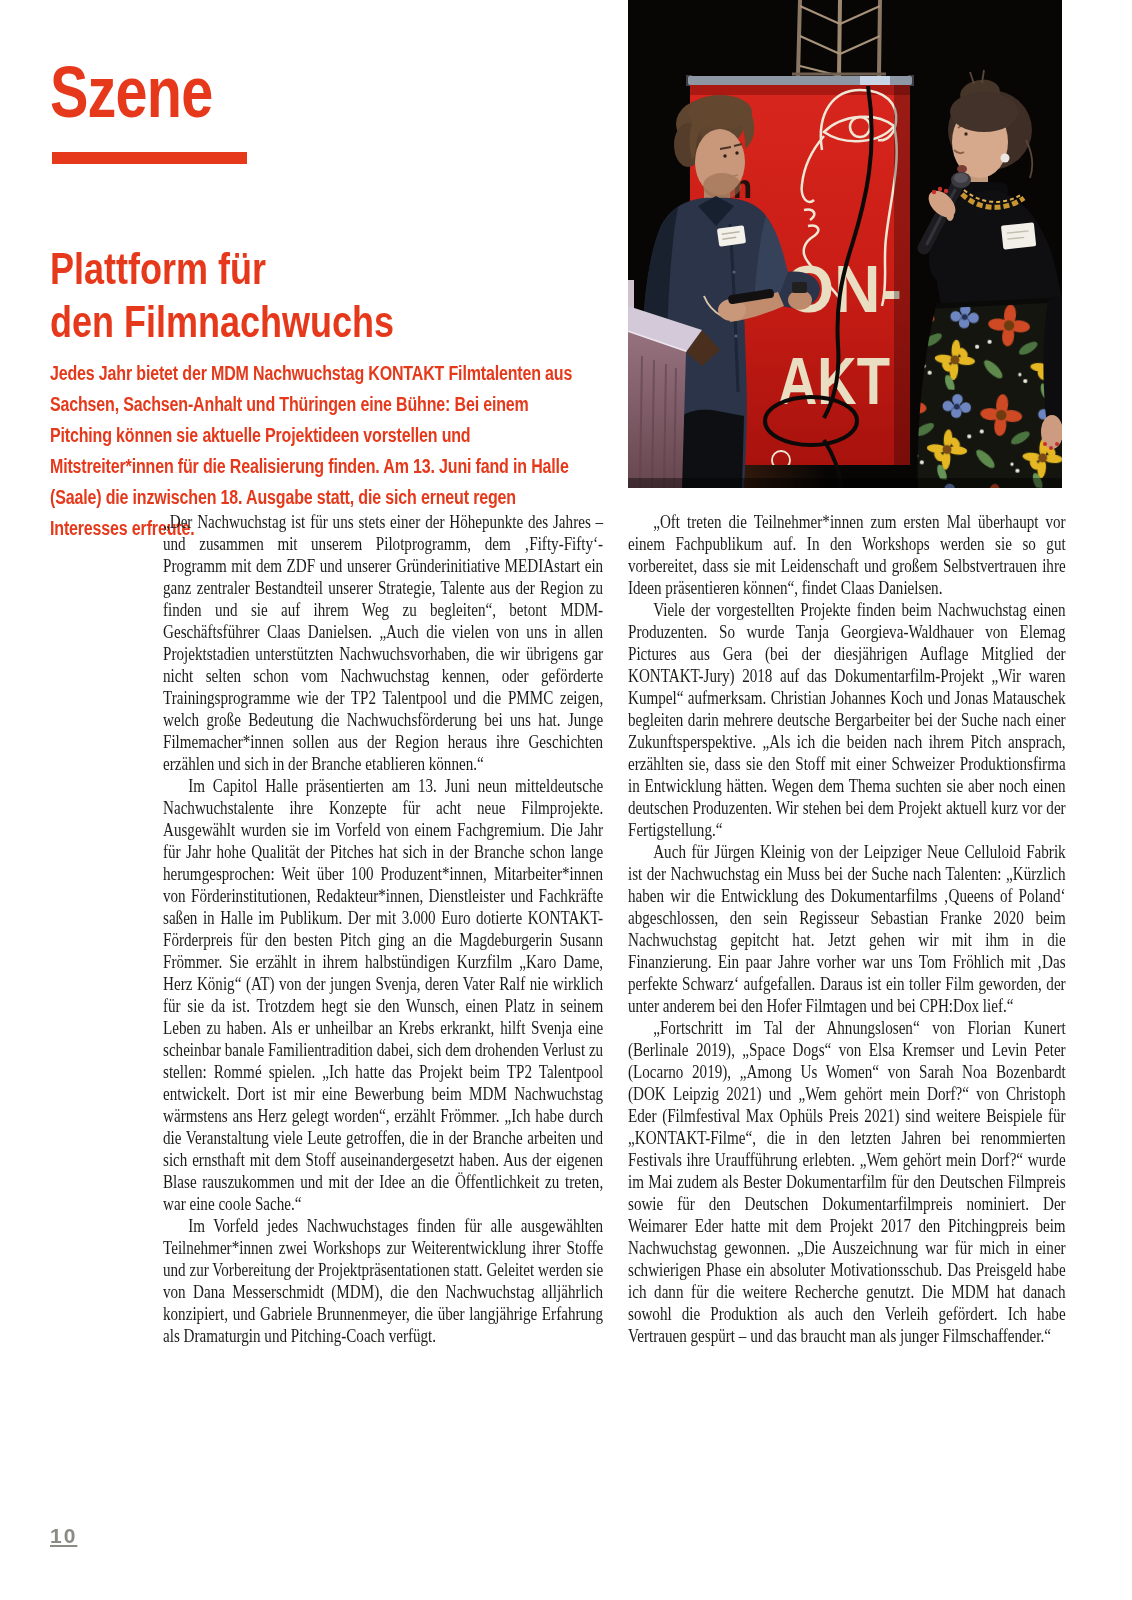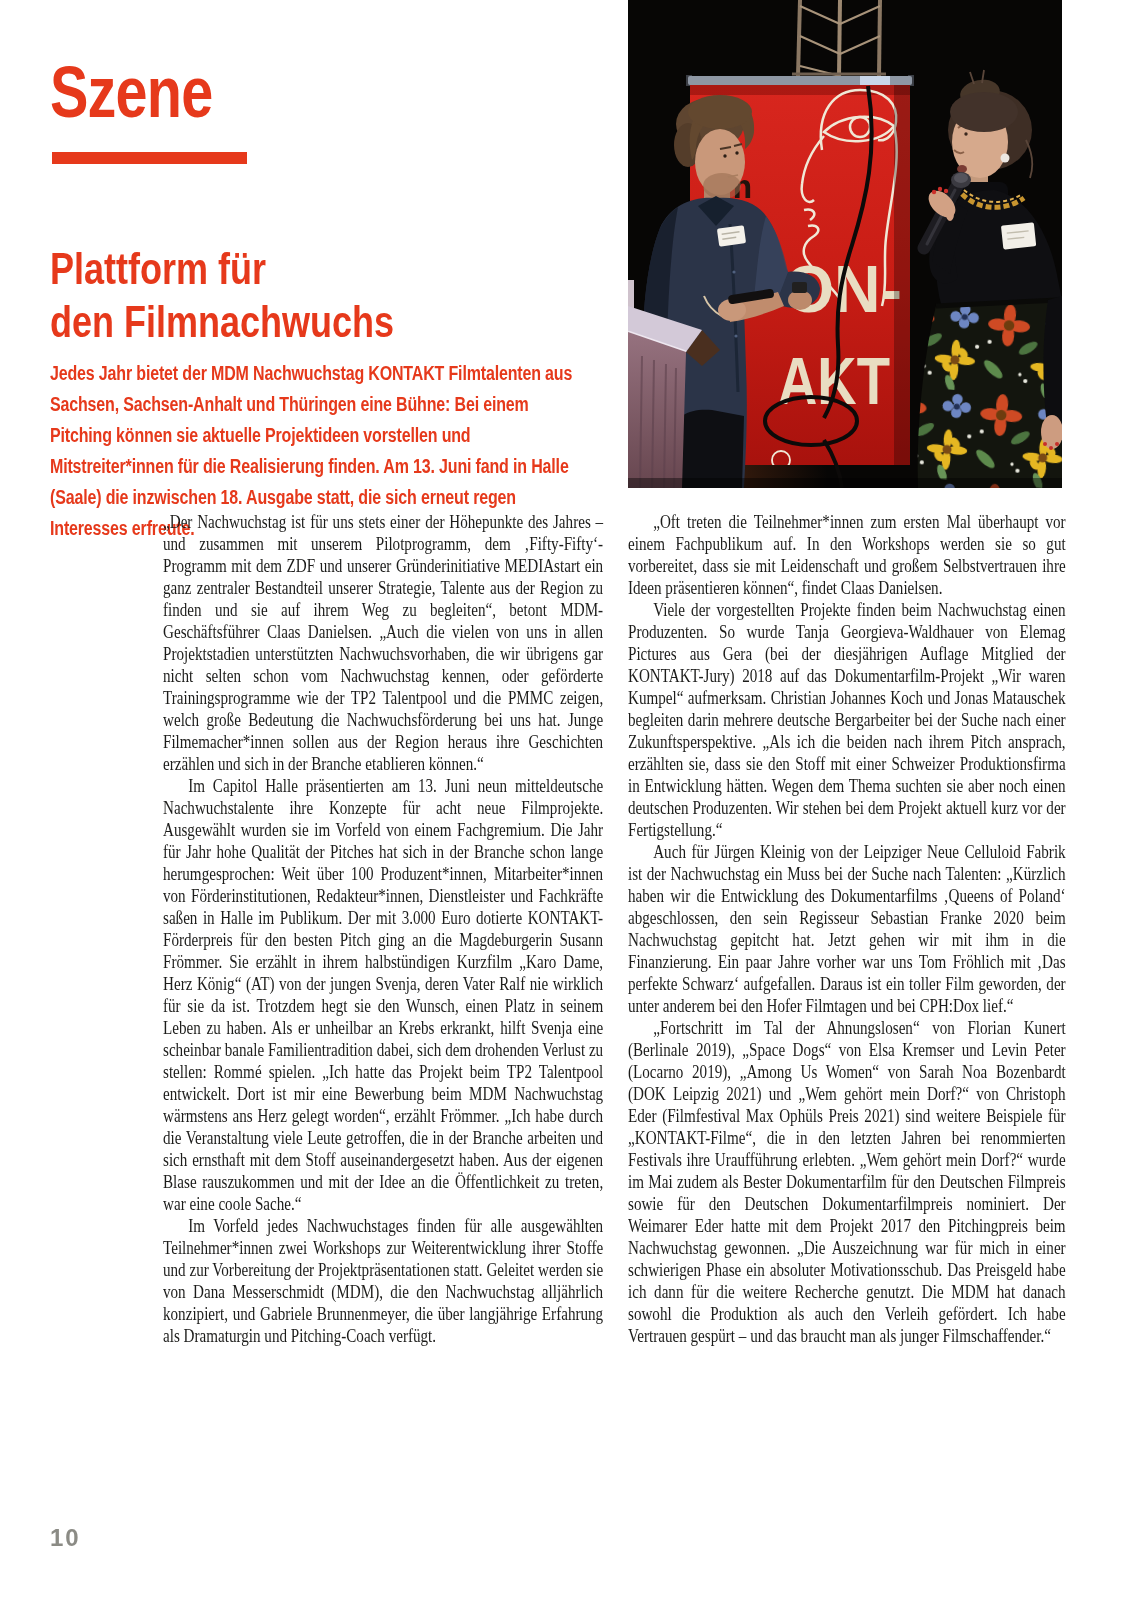--- a/index.html
+++ b/index.html
@@ -24,21 +24,21 @@
   .photo svg{display:block;width:100%;height:100%;}
   .col{position:absolute;top:511px;color:var(--body-text);
        font-family:"Liberation Serif",serif;font-size:18px;line-height:22px;
        text-align:justify;transform:scaleX(0.84);transform-origin:0 0;
        hyphens:auto;-webkit-hyphens:auto;}
   .col p{margin:0;text-indent:30px;}
   .col-left{left:163px;width:524px;}
   .col-left p:first-child{text-indent:0;}
   .col-right{left:628px;width:521px;}
   .pagenum{position:absolute;left:50px;top:1524px;
-           font-size:24px;font-weight:600;letter-spacing:2px;color:var(--page-number);}
+           font-size:21px;font-weight:600;letter-spacing:2px;color:var(--page-number);text-decoration:underline;}
 </style>
 </head>
 <body>
 
 <div class="page">
 
   <h2 class="kicker">Szene</h2>
   <div class="rule"></div>
 
   <h1 class="title"><span>Plattform für</span><br><span>den Filmnachwuchs</span></h1>

